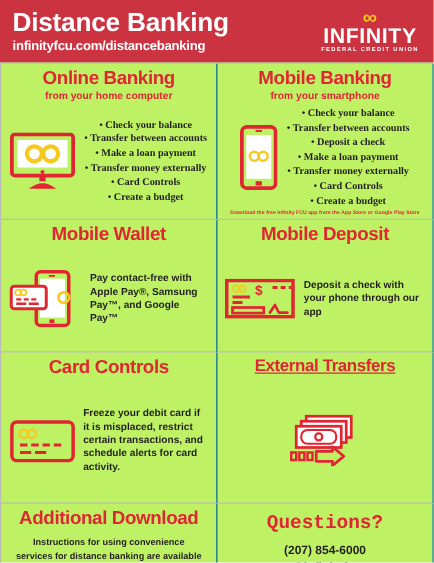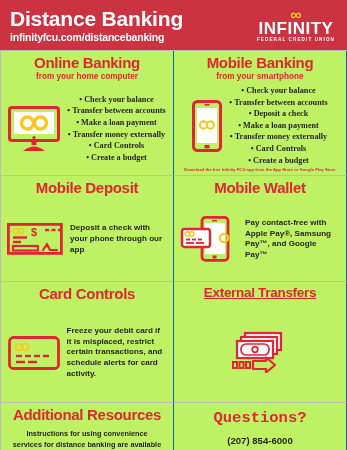--- a/index.html
+++ b/index.html
@@ -189,46 +189,20 @@
           <div><span class="b">•</span><span>Make a loan payment</span></div>
           <div><span class="b">•</span><span>Transfer money externally</span></div>
           <div><span class="b">•</span><span>Card Controls</span></div>
           <div><span class="b">•</span><span>Create a budget</span></div>
         </div>
       </div>
       <div class="footnote">Download the free Infinity FCU app from the App Store or Google Play Store</div>
     </div>
 
     <div class="cell">
-      <div class="cell-title">Mobile Deposit</div>
-      <div class="row-body">
-        <div class="icon-wrap">
-          <svg width="56" height="32" viewBox="0 0 56 32">
-            <rect x="1.4" y="1.4" width="53" height="29" fill="none" stroke="#e02633" stroke-width="2.8"></rect>
-            <g fill="none" stroke="#f7c81e" stroke-width="1.5">
-              <circle cx="9" cy="8" r="2.6"></circle>
-              <circle cx="14" cy="8" r="2.6"></circle>
-            </g>
-            <text x="27" y="13" font-family="Liberation Sans, sans-serif" font-size="11" font-weight="bold" fill="#e02633" text-anchor="middle">$</text>
-            <g stroke="#e02633" stroke-width="2.4">
-              <line x1="38" y1="7" x2="42" y2="7"></line>
-              <line x1="44.5" y1="7" x2="48.5" y2="7"></line>
-              <line x1="51" y1="7" x2="53" y2="7"></line>
-              <line x1="6" y1="14.5" x2="20" y2="14.5"></line>
-              <line x1="6" y1="19" x2="14" y2="19"></line>
-            </g>
-            <rect x="6" y="23" width="25" height="4.5" fill="none" stroke="#e02633" stroke-width="2.2"></rect>
-            <path d="M36 27 L40 21 L43 27 L50 27" fill="none" stroke="#e02633" stroke-width="2.2" stroke-linecap="round" stroke-linejoin="round"></path>
-          </svg>
-        </div>
-        <div class="body-text">Deposit a check with your phone through our app</div>
-      </div>
-    </div>
-
-    <div class="cell">
       <div class="cell-title">Mobile Wallet</div>
       <div class="row-body">
         <div class="icon-wrap">
           <svg width="58" height="46" viewBox="0 0 58 46">
             <rect x="22" y="1.4" width="26" height="43" rx="3.5" fill="none" stroke="#e02633" stroke-width="2.8"></rect>
             <rect x="25" y="7" width="20" height="31" fill="#ffffff"></rect>
             <rect x="32" y="4" width="5" height="1.4" fill="#e02633"></rect>
             <rect x="32.5" y="39.5" width="4" height="3" fill="#e02633"></rect>
             <circle cx="44" cy="22" r="4.2" fill="none" stroke="#f7c81e" stroke-width="2.2"></circle>
             <rect x="2" y="13" width="28" height="18" rx="2.5" fill="#ffffff" stroke="#e02633" stroke-width="2.4"></rect>
@@ -243,20 +217,46 @@
               <line x1="6" y1="27" x2="14" y2="27"></line>
               <line x1="16" y1="27" x2="24" y2="27"></line>
             </g>
           </svg>
         </div>
         <div class="body-text">Pay contact-free with Apple Pay®, Samsung Pay™, and Google Pay™</div>
       </div>
     </div>
 
     <div class="cell">
+      <div class="cell-title">Mobile Deposit</div>
+      <div class="row-body">
+        <div class="icon-wrap">
+          <svg width="56" height="32" viewBox="0 0 56 32">
+            <rect x="1.4" y="1.4" width="53" height="29" fill="none" stroke="#e02633" stroke-width="2.8"></rect>
+            <g fill="none" stroke="#f7c81e" stroke-width="1.5">
+              <circle cx="9" cy="8" r="2.6"></circle>
+              <circle cx="14" cy="8" r="2.6"></circle>
+            </g>
+            <text x="27" y="13" font-family="Liberation Sans, sans-serif" font-size="11" font-weight="bold" fill="#e02633" text-anchor="middle">$</text>
+            <g stroke="#e02633" stroke-width="2.4">
+              <line x1="38" y1="7" x2="42" y2="7"></line>
+              <line x1="44.5" y1="7" x2="48.5" y2="7"></line>
+              <line x1="51" y1="7" x2="53" y2="7"></line>
+              <line x1="6" y1="14.5" x2="20" y2="14.5"></line>
+              <line x1="6" y1="19" x2="14" y2="19"></line>
+            </g>
+            <rect x="6" y="23" width="25" height="4.5" fill="none" stroke="#e02633" stroke-width="2.2"></rect>
+            <path d="M36 27 L40 21 L43 27 L50 27" fill="none" stroke="#e02633" stroke-width="2.2" stroke-linecap="round" stroke-linejoin="round"></path>
+          </svg>
+        </div>
+        <div class="body-text">Deposit a check with your phone through our app</div>
+      </div>
+    </div>
+
+    <div class="cell">
       <div class="cell-title">Card Controls</div>
       <div class="row-body">
         <div class="icon-wrap">
           <svg width="52" height="34" viewBox="0 0 52 34">
             <rect x="1.5" y="1.5" width="49" height="31" rx="4" fill="none" stroke="#e02633" stroke-width="2.8"></rect>
             <g fill="none" stroke="#f7c81e" stroke-width="1.8">
               <circle cx="11" cy="11" r="3.4"></circle>
               <circle cx="17.5" cy="11" r="3.4"></circle>
             </g>
             <g stroke="#e02633" stroke-width="2.4">
@@ -288,21 +288,21 @@
               <rect x="8.5" y="31" width="4" height="6"></rect>
               <rect x="15" y="31" width="4" height="6"></rect>
             </g>
             <path d="M22 30 L35 30 L35 26.5 L44 34 L35 41.5 L35 38 L22 38 Z" fill="none" stroke="#e02633" stroke-width="2.2" stroke-linejoin="round"></path>
           </svg>
         </div>
       </div>
     </div>
 
     <div class="cell">
-      <div class="cell-title">Additional Resources</div>
+      <div class="cell-title">Additional Download</div>
       <div class="res-text"><span>Instructions for using convenience services for distance banking are available on our website in </span></div>
 
     </div>
 
     <div class="cell">
       <div class="q-title">Questions?</div>
       <div class="q-lines">
         <div>(207) 854-6000</div>
         <div>mecu@infinityfcu.com</div>
 

